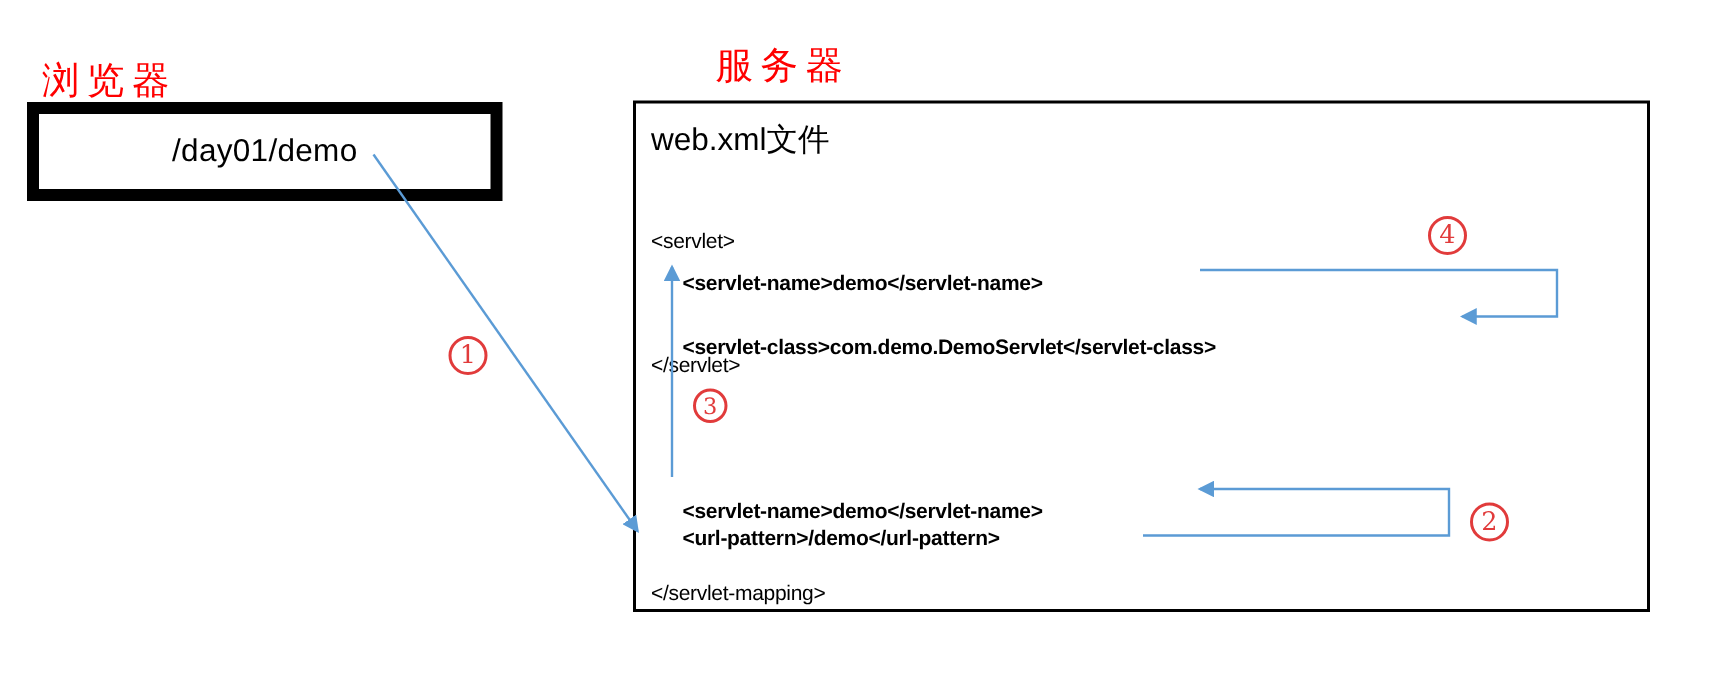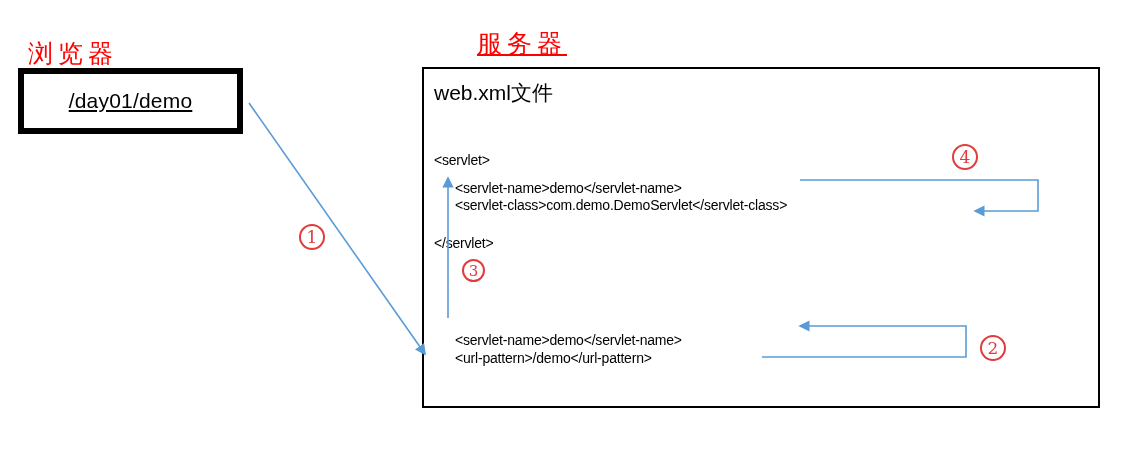--- a/index.html
+++ b/index.html
@@ -18,33 +18,32 @@
   .heading {
     position: absolute;
     color: #ff0000;
     font-family: "DejaVu Serif", serif;
     font-size: 25px;
     letter-spacing: 5px;
     line-height: 26px;
     white-space: nowrap;
   }
   .heading-browser { left: 28px; top: 41px; }
-  .heading-server  { left: 477px; top: 31px; text-decoration: underline; }
+  .heading-server  { left: 477px; top: 31px; }
 
   
   .browser-box {
     position: absolute;
     left: 18px; top: 68px;
-    width: 225px; height: 66px;
-    border: 6px solid #000000;
+    width: 317px; height: 66px;
+    border: 8px solid #000000;
     background: #ffffff;
     display: flex;
     align-items: center;
     justify-content: center;
-    text-decoration: underline;
   }
   .browser-box .url {
     font-size: 21px;
     color: #000000;
     letter-spacing: 0.2px;
   }
 
   
   .server-box {
     position: absolute;
@@ -63,24 +62,24 @@
   }
   .code-line {
     position: absolute;
     font-size: 14px;
     color: #000000;
     white-space: nowrap;
     letter-spacing: -0.2px;
     margin-top: 12px;
   }
   .ind0 { left: 10px; }
-  .ind1 { left: 31px; }
+  .ind1 { left: 31px; font-weight: bold; }
   .cl-0 { top: 71px; }
   .cl-1 { top: 99px; }
-  .cl-2 { top: 116px; text-align: center; }
+  .cl-2 { top: 142px; text-align: center; }
   .cl-3 { top: 154px; }
   .cl-4 { top: 223px; }
   .cl-5 { top: 251px; }
   .cl-6 { top: 269px; }
   .cl-7 { top: 306px; }
 
   
   svg.arrows {
     position: absolute;
     left: 0; top: 0;
@@ -123,20 +122,21 @@
 
   <div class="server-box">
     <div class="file-label">web.xml文件</div>
 
     <div class="code-line ind0 cl-0">&lt;servlet&gt;</div>
     <div class="code-line ind1 cl-1">&lt;servlet-name&gt;demo&lt;/servlet-name&gt;</div>
     <div class="code-line ind1 cl-2">&lt;servlet-class&gt;com.demo.DemoServlet&lt;/servlet-class&gt;</div>
     <div class="code-line ind0 cl-3">&lt;/servlet&gt;</div>
     <div class="code-line ind1 cl-5">&lt;servlet-name&gt;demo&lt;/servlet-name&gt;</div>
     <div class="code-line ind1 cl-6">&lt;url-pattern&gt;/demo&lt;/url-pattern&gt;</div>
+    <div class="code-line ind0 cl-7">&lt;/servlet-mapping&gt;</div>
   </div>
 
   <svg class="arrows" viewBox="0 0 1147 461" xmlns="http://www.w3.org/2000/svg">
     <defs>
       <marker id="ah" viewBox="0 0 10 10" refX="8.5" refY="5" markerWidth="7" markerHeight="7" orient="auto-start-reverse">
         <path d="M0,0 L10,5 L0,10 z" fill="#5B9BD5"></path>
       </marker>
     </defs>
 
     <line x1="249" y1="103" x2="425" y2="354" stroke="#5B9BD5" stroke-width="1.6" marker-end="url(#ah)"></line>

